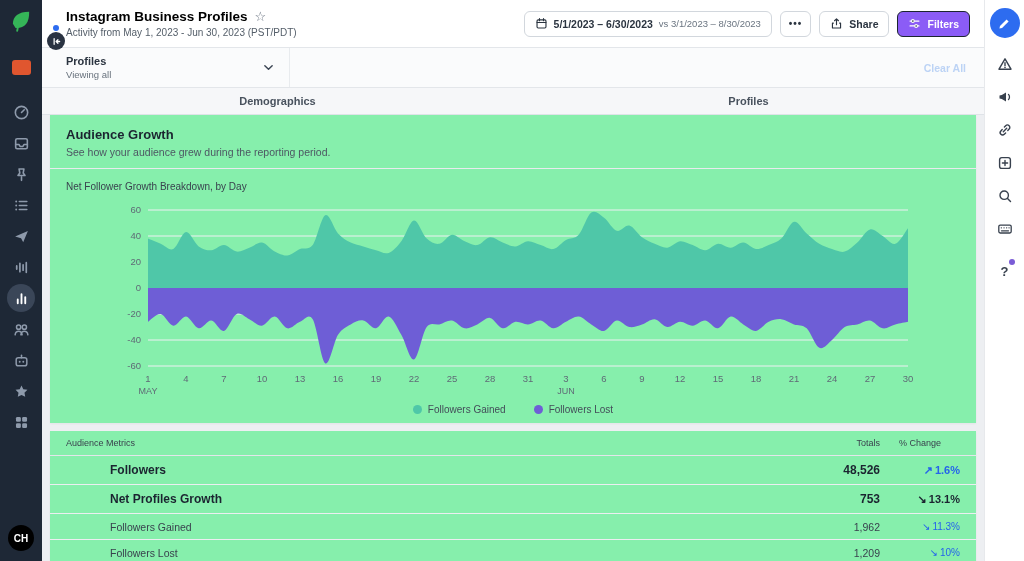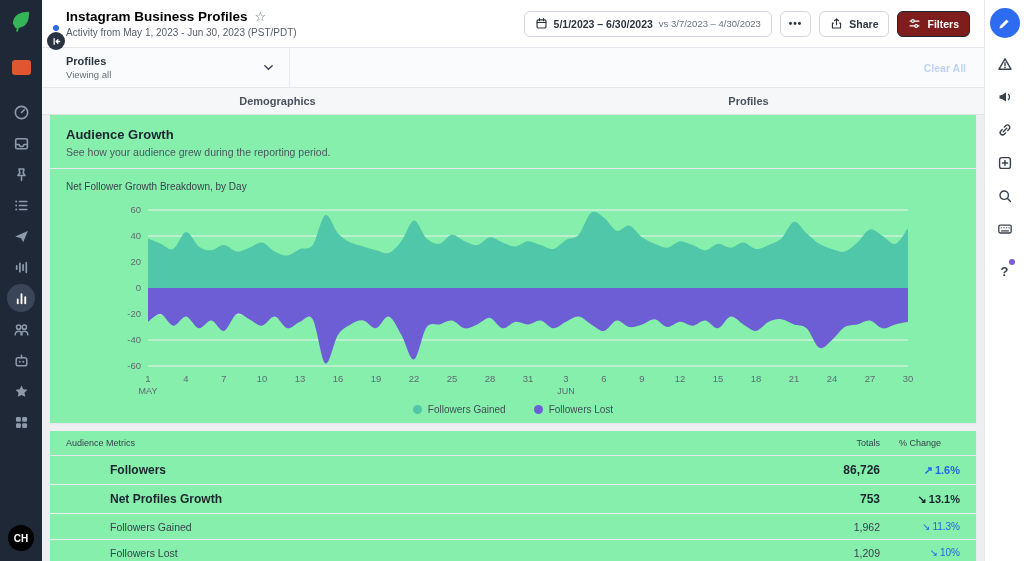--- a/index.html
+++ b/index.html
@@ -40,21 +40,21 @@
   .hdr-title-row { display:flex; align-items:center; gap:7px; }
   .page-title { font-size:13.5px; font-weight:bold; color:#000000; }
   .title-star { font-size:13px; color:#697380; cursor:pointer; }
   .page-subtitle { font-size:10px; color:#545e69; margin-top:3px; }
 
   .hdr-controls { display:flex; align-items:center; gap:8px; }
   .btn { display:flex; align-items:center; gap:6px; height:26px; background:#fff; border:1px solid #d2d7dd; border-radius:6px; padding:0 10px; font-family:inherit; font-size:10.5px; font-weight:bold; color:#2b3440; cursor:pointer; }
   .btn svg { width:13px; height:13px; }
   .date-vs { font-weight:normal; color:#6a7480; font-size:9.5px; }
   .btn.sq { padding:0 8px; letter-spacing:1px; font-size:10px; }
-  .btn.dark { background:#7f1d1d; border-color:#1c2530; color:#fff; }
+  .btn.dark { background:#8b5cf6; border-color:#1c2530; color:#fff; }
 
   .profiles-bar { height:40px; background:#fafbfc; border-bottom:1px solid #e3e6ea; display:flex; align-items:center; justify-content:space-between; flex:none; }
   .profiles-dd { width:248px; height:100%; border-right:1px solid #e8ebee; display:flex; align-items:center; justify-content:space-between; padding:0 14px 0 24px; cursor:pointer; }
   .profiles-label { font-size:11px; font-weight:bold; color:#2b3440; }
   .profiles-sub { font-size:9.5px; color:#68727d; margin-top:2px; }
   .profiles-dd svg { width:13px; height:13px; color:#3c4654; }
   .clear-all { font-size:10.5px; font-weight:bold; color:#bcd3f5; padding-right:18px; cursor:pointer; }
 
   .tabs { height:27px; background:#f6f7f9; border-bottom:1px solid #dfe3e8; display:flex; flex:none; }
   .tab { flex:1; display:flex; align-items:center; justify-content:center; font-size:11px; font-weight:bold; color:#49525e; position:relative; cursor:pointer; }
@@ -250,21 +250,21 @@
       </div>
       <span class="page-subtitle">Activity from May 1, 2023 - Jun 30, 2023 (PST/PDT)</span>
     </div>
     <div class="hdr-controls">
       <button class="btn">
         <svg viewBox="0 0 16 16" fill="none" stroke="currentColor" stroke-width="1.4" stroke-linecap="round">
             <rect x="2.5" y="3.5" width="11" height="10" rx="1.5"></rect>
             <path d="M2.5 6.8h11M5.5 2v2.6M10.5 2v2.6"></path>
           </svg>
         <span>5/1/2023 – 6/30/2023</span>
-        <span class="date-vs">vs 3/7/2023 – 4/30/2023</span>
+        <span class="date-vs">vs 3/1/2023 – 8/30/2023</span>
       </button>
       <button class="btn sq">•••</button>
       <button class="btn">
         <svg viewBox="0 0 16 16" fill="none" stroke="currentColor" stroke-width="1.4" stroke-linecap="round" stroke-linejoin="round">
             <path d="M8 9.5v-7M5.6 4.6L8 2.2l2.4 2.4"></path>
             <path d="M4.2 7.5H3v6h10v-6h-1.2"></path>
           </svg>
         <span>Share</span>
       </button>
       <button class="btn dark">
@@ -360,21 +360,21 @@
     </section>
 
     <section class="card metrics-card">
       <div class="mt-hdr">
         <span class="mt-label">Audience Metrics</span>
         <span class="col-total">Totals</span>
         <span class="col-change">% Change</span>
       </div>
       <div class="mt-row big">
         <span class="mt-label">Followers</span>
-        <span class="col-total">86,726</span>
+        <span class="col-total">48,526</span>
         <span class="col-change chg blue-bold">
           <span>↗</span>
             <span>1.6%</span>
         </span>
       </div>
       <div class="mt-row big">
         <span class="mt-label">Net Profiles Growth</span>
         <span class="col-total">753</span>
         <span class="col-change chg dark-bold">
           <span>↘</span>

